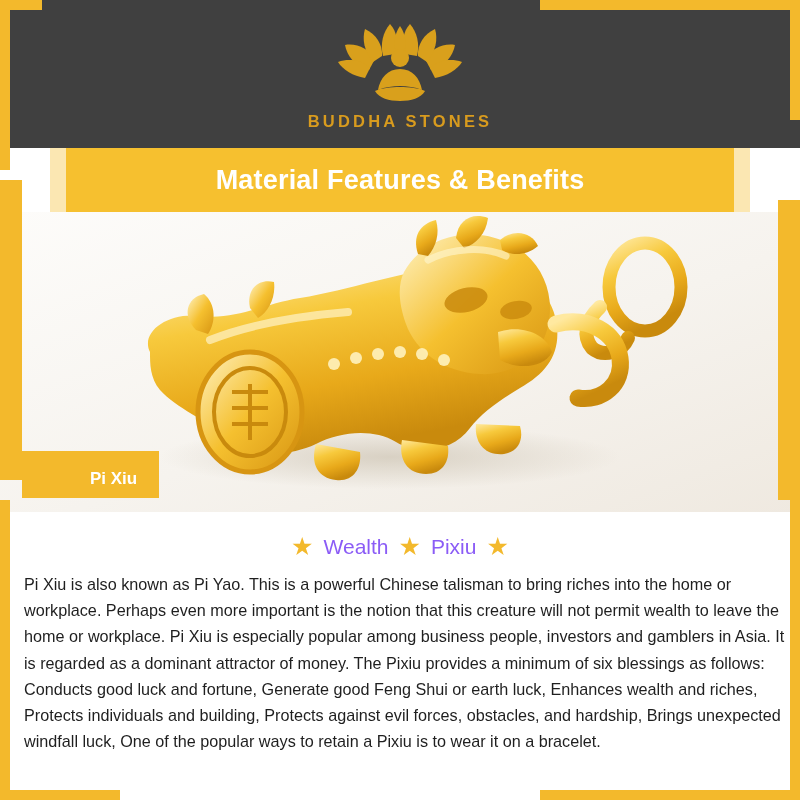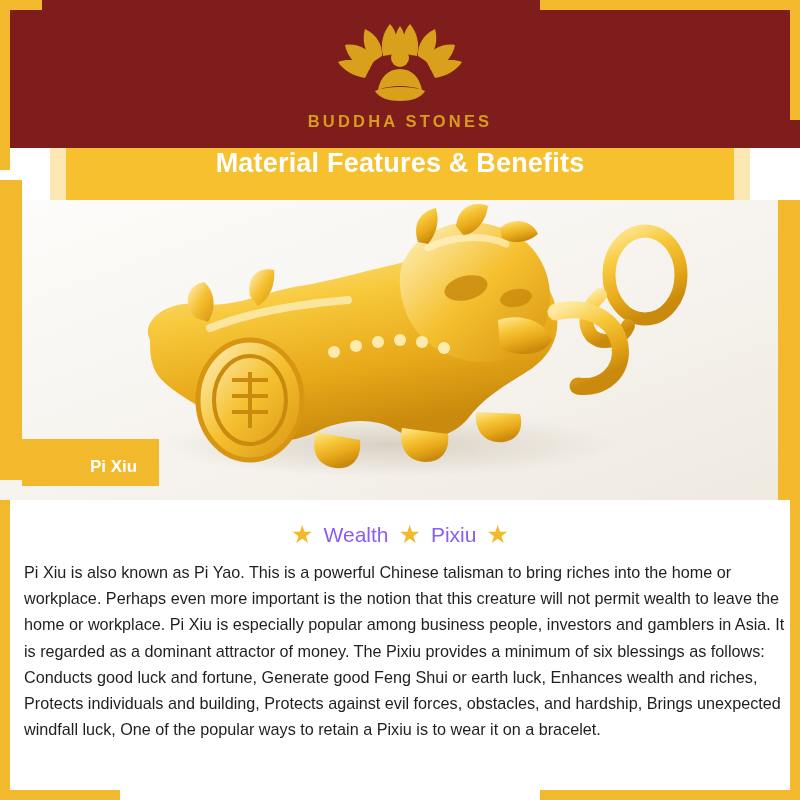--- a/index.html
+++ b/index.html
@@ -44,40 +44,40 @@
 
   
   .header {
     position: relative;
     height: 148px;
     display: flex;
     flex-direction: column;
     align-items: center;
     justify-content: flex-start;
     padding-top: 18px;
-    background: #7f1d1d;
+    background: #404040;
     z-index: 3;
   }
   .logo-mark { width: 150px; height: 92px; }
   .brand-name {
     margin-top: 2px;
     font-size: 16.5px;
     letter-spacing: 3.2px;
     font-weight: 700;
     color: #d89b1e;
   }
 
   
   .title-band {
     position: relative;
-    height: 52px;
+    height: 64px;
     margin: 0 66px;
     background: #f6c02f;
     display: flex;
-    align-items: flex-start;
+    align-items: center;
     justify-content: center;
     z-index: 4;
   }
   .title-band:before, .title-band:after {
     content: "";
     position: absolute;
     top: 0; height: 100%;
     width: 16px;
     background: #fbe7b2;
   }

